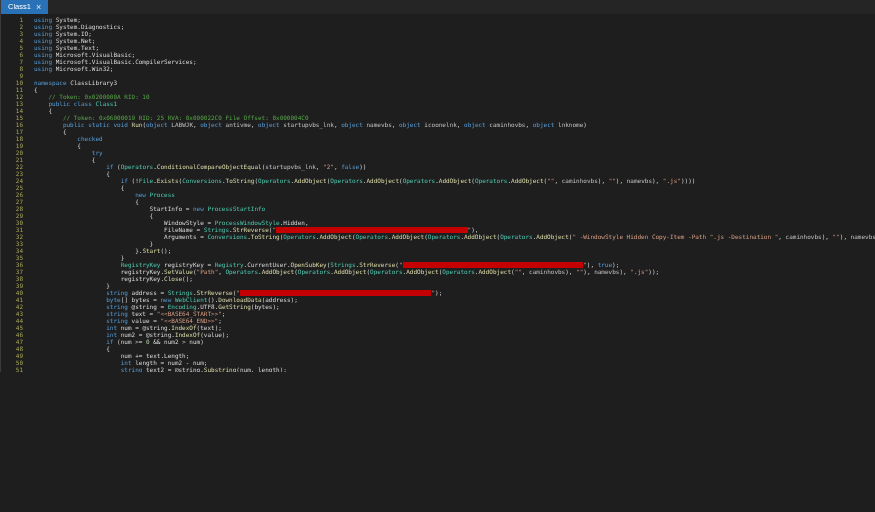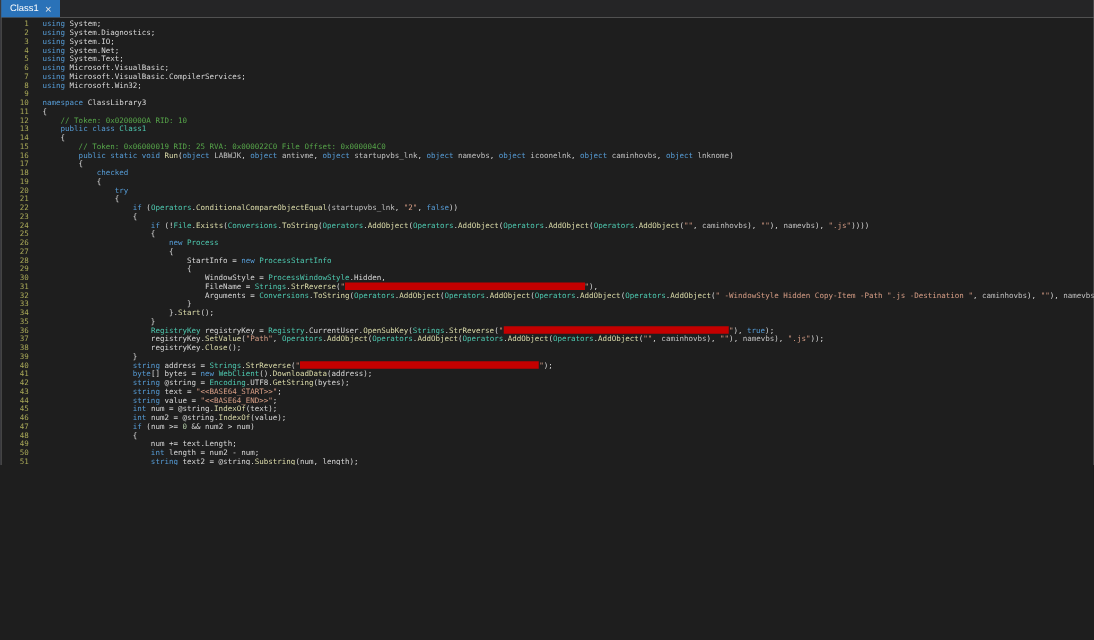--- a/index.html
+++ b/index.html
@@ -1,21 +1,21 @@
 <!DOCTYPE html>
 <html><head>
 <meta charset="utf-8">
 <style>
   html,body{margin:0;padding:0;}
   body{
     width:875px;height:512px;overflow:hidden;
     background:#1e1e1e;
     font-family:"DejaVu Sans Mono", monospace;
   }
-  .window{width:875px;height:372px;display:flex;flex-direction:column;background:#e5e5e5;border-left:1px solid #3a3a3e;}
+  .window{width:875px;height:372px;display:flex;flex-direction:column;background:#c2410c;border-left:1px solid #3a3a3e;}
   
   .tabbar{
     height:14px;flex:0 0 14px;background:#252526;display:flex;align-items:stretch;
     font-family:"Liberation Sans", sans-serif;
   }
   .tab{
     display:flex;align-items:center;gap:5px;
     background:#2a72b8;color:#ffffff;
     padding:0 7px;font-size:7.5px;line-height:14px;
     cursor:default;

